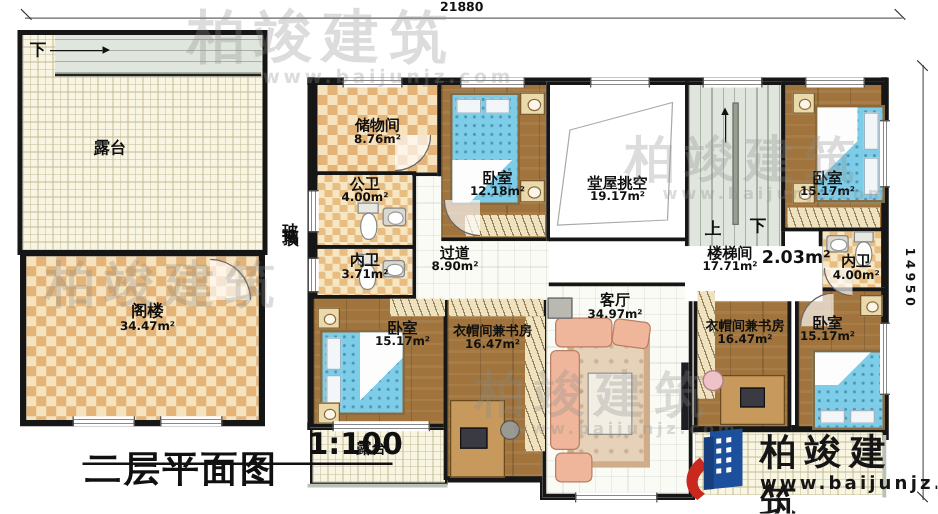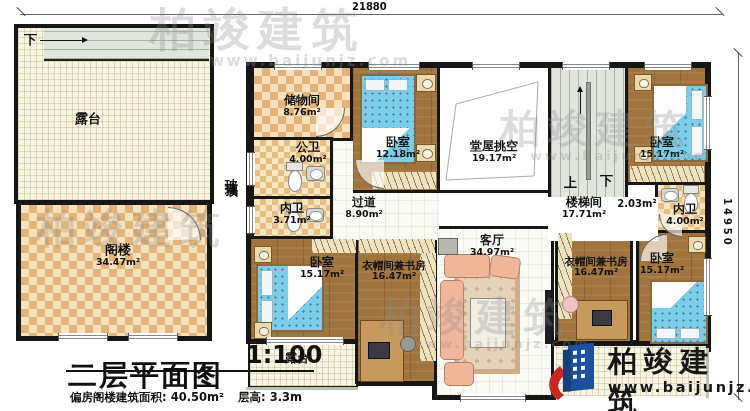--- a/index.html
+++ b/index.html
@@ -187,21 +187,21 @@
   </div>
   <div class="nstand" style="left:634px;top:74px;width:16px;height:15px;"></div>
   <div class="nstand" style="left:634px;top:146px;width:16px;height:15px;"></div>
   <div class="abs hatch" style="left:630px;top:166px;width:74px;height:16px;z-index:9;"></div>
   <div class="rlabel" style="left:662px;top:136px;">
     <span class="rname">卧室</span>
     <span class="rarea">15.17m²</span>
   </div>
 
   <div class="room checker-sm" style="left:251px;top:137px;width:82px;height:62px;"></div>
-  <div class="rlabel" style="left:308px;top:141px;">
+  <div class="rlabel" style="left:292px;top:141px;">
     <span class="rname">公卫</span>
     <span class="rarea">4.00m²</span>
   </div>
   <div class="toilet" style="left:286px;top:162px;width:15px;height:32px;">
       <div class="tank"></div>
       <div class="bowl"></div>
     </div>
   <div class="sink" style="left:306px;top:166px;width:17px;height:13px;"></div>
 
   <div class="room checker-sm" style="left:251px;top:196px;width:82px;height:46px;"></div>
@@ -223,21 +223,21 @@
     <span class="rname">过道</span>
     <span class="rarea">8.90m²</span>
   </div>
 
   <div class="abs white" style="left:548px;top:197px;width:110px;height:44px;z-index:5;"></div>
   <div class="rlabel" style="left:584px;top:196px;">
     <span class="rname">楼梯间</span>
     <span class="rarea">17.71m²</span>
   </div>
   <div class="rlabel" style="left:637px;top:199px;">
-    <span class="rarea" style="font-size:10px;">2.03m²</span>
+    <span class="rarea" style="font-size:14px;">2.03m²</span>
   </div>
 
   <div class="room checker-sm" style="left:655px;top:182px;width:53px;height:58px;"></div>
   <div class="rlabel" style="left:685px;top:203px;">
     <span class="rname">内卫</span>
     <span class="rarea">4.00m²</span>
   </div>
   <div class="sink" style="left:661px;top:188px;width:16px;height:12px;"></div>
   <div class="toilet" style="left:683px;top:185px;width:14px;height:28px;">
       <div class="tank"></div>
@@ -336,26 +336,20 @@
     <span class="cn" style="font-size:40px;">柏竣建筑</span>
   </div>
   <div class="wm" style="left:380px;top:296px;">
     <span class="cn" style="font-size:40px;">柏竣建筑</span>
     <span class="url" style="padding-left:30px;font-size:13px;">www.baijunjz.com</span>
   </div>
 
   <div class="tb-title" style="left:68px;top:336px;">二层平面图</div>
   <div class="tb-scale" style="left:246px;top:341px;">1:100</div>
   <div class="tb-underline" style="left:66px;top:370px;width:248px;"></div>
-  <div class="tb-line" style="left:70px;top:390px;">
-    <span>偏房阁楼建筑面积:</span>
-    <span>40.50m²</span>
-    <span style="padding-left:10px;">层高:</span>
-    <span>3.3m</span>
-  </div>
 
   <svg class="abs" style="left:544px;top:334px;z-index:50;" width="62" height="72" viewBox="0 0 62 72">
     <path d="M14 66 C2 58 2 42 16 32 L22 40 C12 47 12 56 20 61 Z" fill="#c8281e"></path>
     <g transform="skewY(-6)">
       <rect x="24" y="14" width="26" height="46" fill="#1c4f9c"></rect>
       <rect x="19" y="18" width="8" height="42" fill="#173f7d"></rect>
       <g fill="#ffffff">
         <rect x="29" y="20" width="4" height="4"></rect>
           <rect x="37" y="20" width="4" height="4"></rect>
         <rect x="29" y="28" width="4" height="4"></rect>

